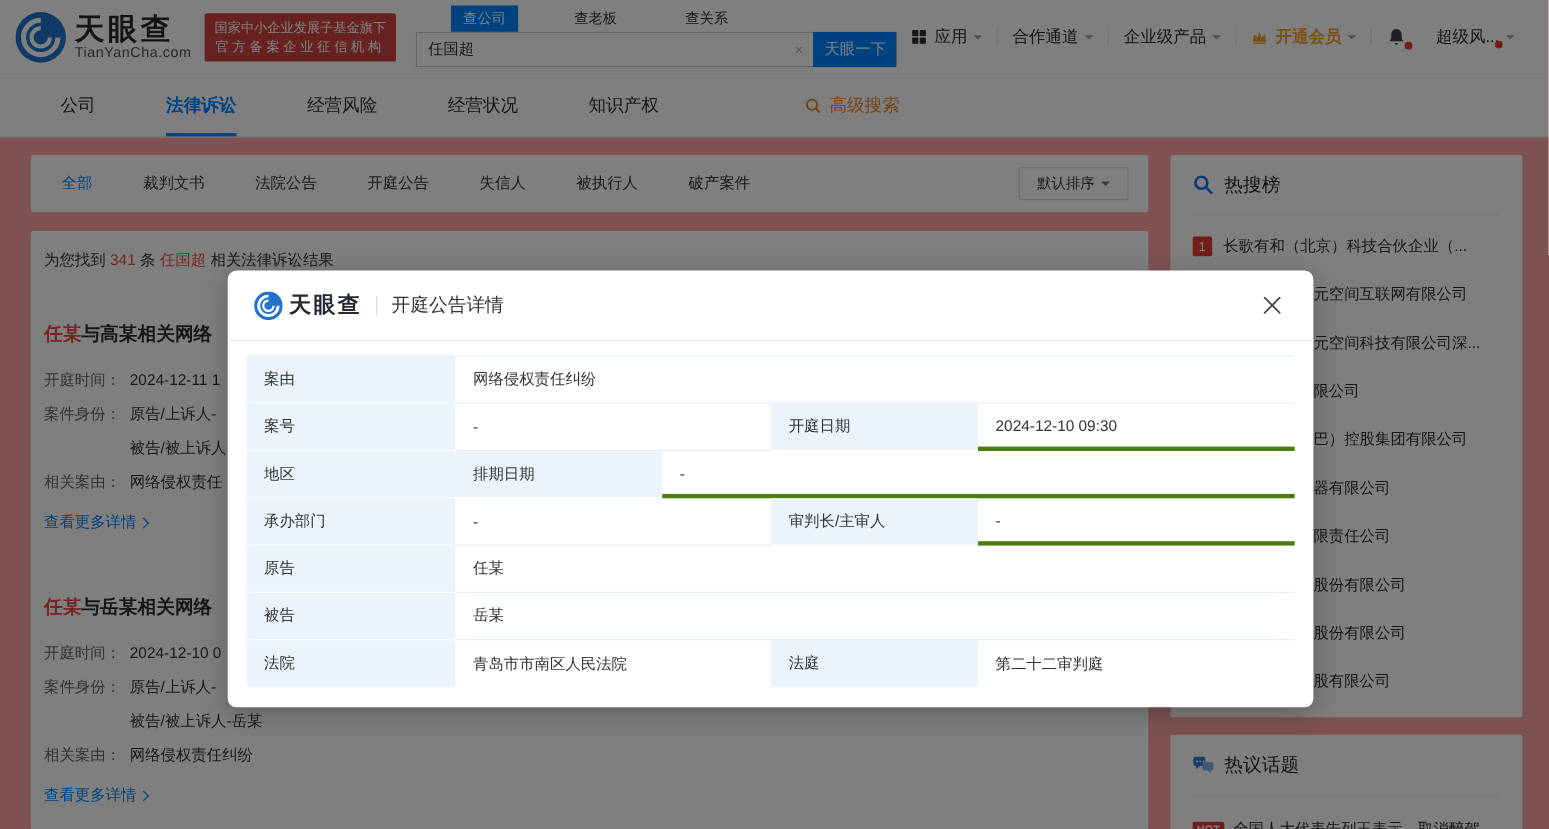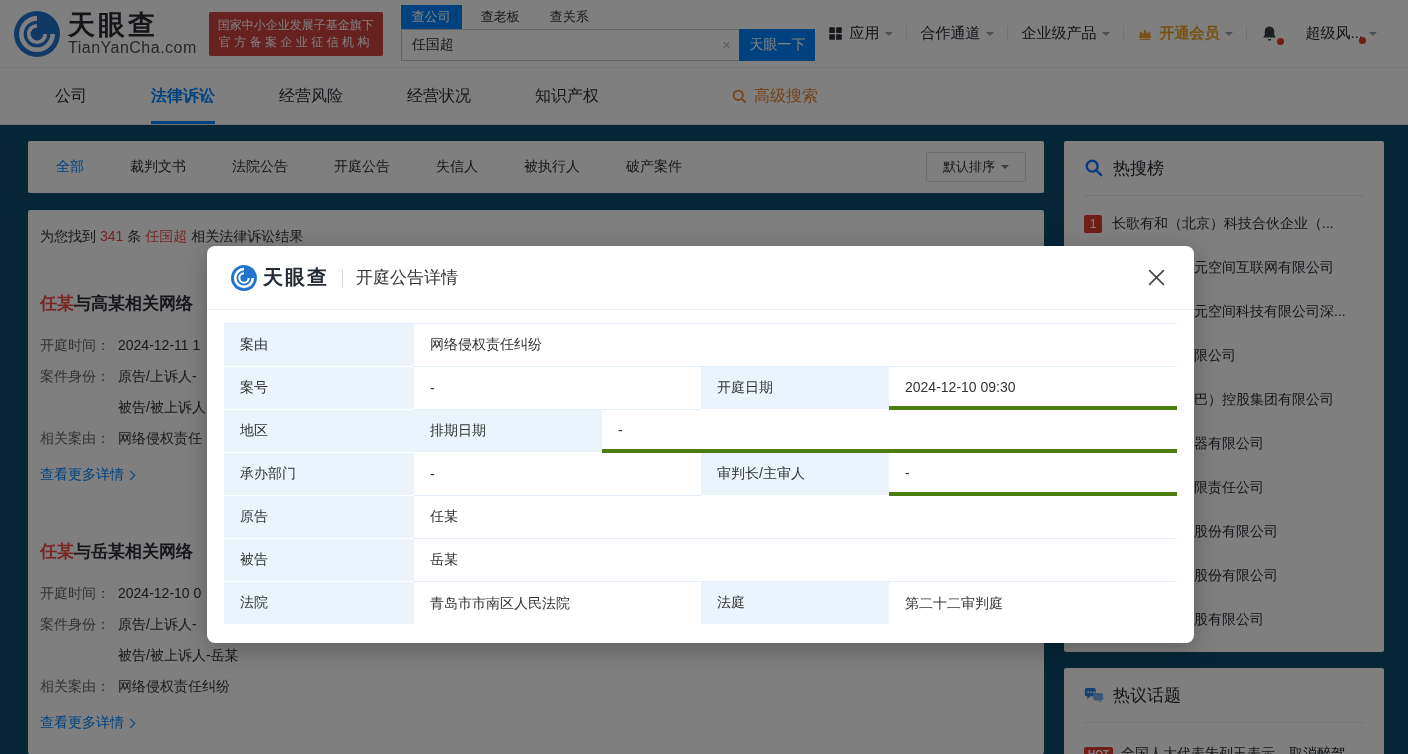--- a/index.html
+++ b/index.html
@@ -1,30 +1,30 @@
 <!DOCTYPE html>
 <html><head>
 <meta charset="utf-8">
 <style>
   * { margin:0; padding:0; box-sizing:border-box; }
   body { font-family:"Liberation Sans","DejaVu Sans",sans-serif; }
-  .screen { position:relative; width:1408px; height:754px; overflow:hidden; background:#0c4a6e; color:#333; }
+  .screen { position:relative; width:1408px; height:754px; overflow:hidden; background:#fca5a5; color:#333; }
 
   
   .topbar { height:68px; background:#fff; display:flex; align-items:center; padding:0 18px 0 14px; border-bottom:1px solid #f1f1f1; }
   .brand { display:flex; align-items:center; cursor:pointer; }
   .brand-text { margin-left:8px; }
   .brand-name { font-size:27px; font-weight:bold; color:#262b33; letter-spacing:3px; line-height:28px; }
-  .brand-domain { font-size:16px; color:#4a4f57; letter-spacing:.5px; }
+  .brand-domain { font-size:13px; color:#4a4f57; letter-spacing:.5px; }
   .cert-badge { margin-left:12px; background:#cf4540; color:#fff; font-size:12px; text-align:center; padding:5px 9px; border-radius:2px; line-height:17px; white-space:nowrap; }
   .cert-badge .l2 { letter-spacing:3.4px; }
 
   .search-wrap { margin-left:18px; width:478px; }
   .search-tabs { display:flex; align-items:flex-end; height:23px; }
-  .stab { font-size:13px; color:#333; padding:3px 11px; margin-right:8px; cursor:pointer; }
+  .stab { font-size:13px; color:#333; padding:3px 11px; margin-right:8px; cursor:pointer;margin-left:32px; }
   .stab.active { background:#0084ff; color:#fff; }
   .search-row { display:flex; height:32px; }
   .search-box { position:relative; flex:1; }
   .search-box input { width:100%; height:32px; border:1px solid #c8c8c8; border-right:none; padding:0 28px 0 10px; font-size:14px; color:#333; outline:none; font-family:inherit; }
   .clear-x { position:absolute; right:9px; top:8px; color:#b5b5b5; font-size:14px; line-height:16px; cursor:pointer; }
   .search-btn { width:76px; background:#0084ff; color:#fff; font-size:14px; border:none; cursor:pointer; }
 
   .top-menu { margin-left:auto; display:flex; align-items:center; font-size:15px; color:#262b33; }
   .tm-item { display:flex; align-items:center; padding:0 13px; cursor:pointer; position:relative; white-space:nowrap; }
   .tm-sep { width:1px; height:15px; background:#e6e6e6; }

